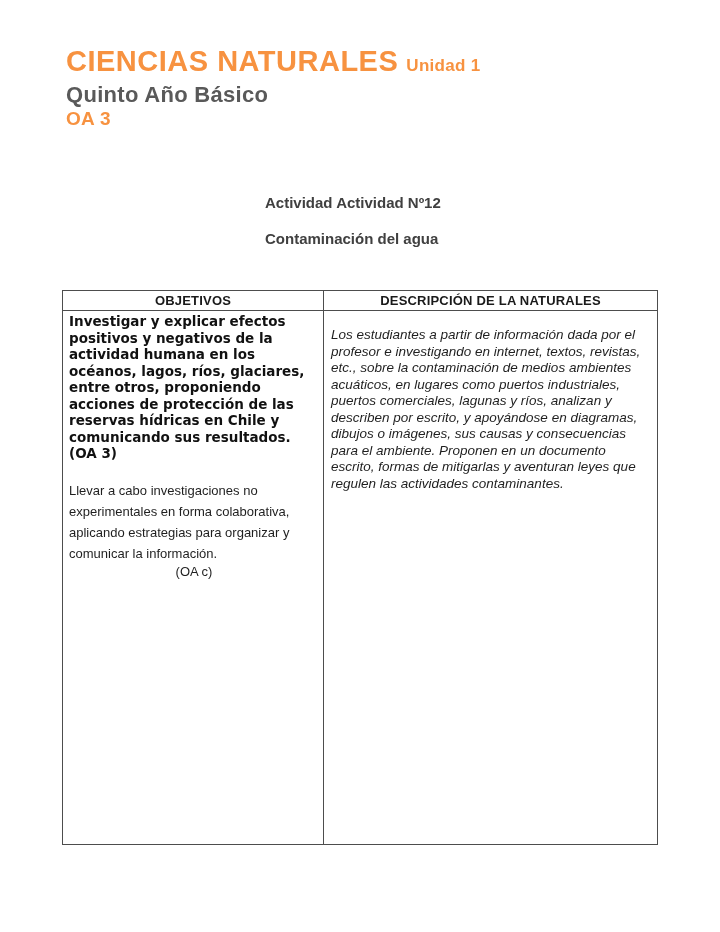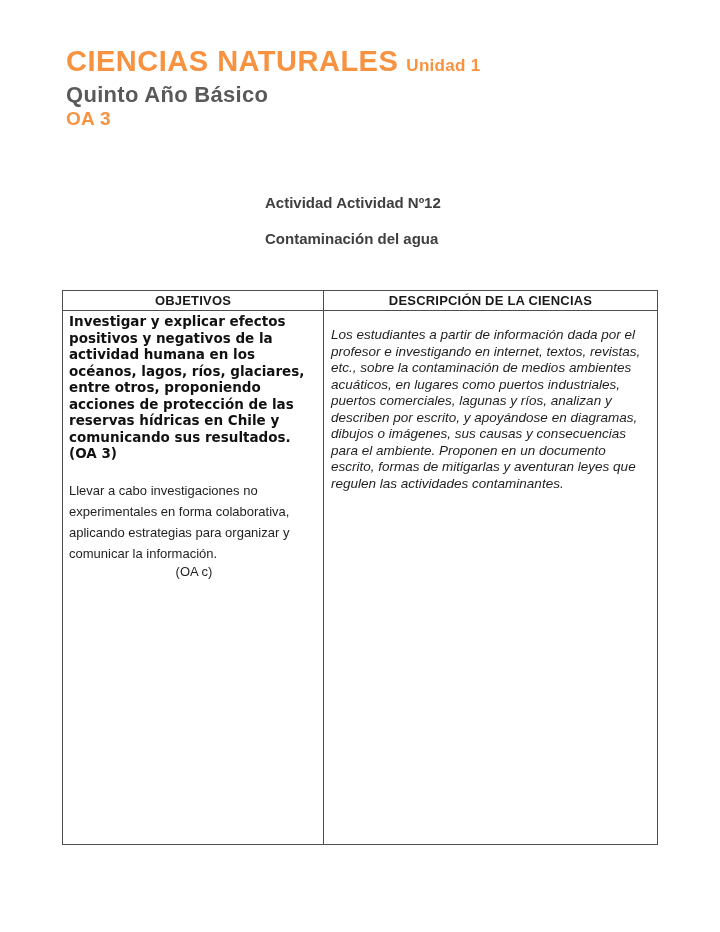--- a/index.html
+++ b/index.html
@@ -127,21 +127,21 @@
     </div>
   </div>
 
   <div class="activity-block">
     <div class="activity-line">Actividad Actividad Nº12</div>
     <div class="activity-line">Contaminación del agua</div>
   </div>
 
   <div class="objectives-table">
     <div class="th-cell">OBJETIVOS</div>
-    <div class="th-cell col-divider">DESCRIPCIÓN DE LA CIENCIAS</div>
+    <div class="th-cell col-divider">DESCRIPCIÓN DE LA NATURALES</div>
 
     <div class="td-cell">
       <div class="objective-primary">Investigar y explicar efectos positivos y negativos de la actividad humana en los océanos, lagos, ríos, glaciares, entre otros, proponiendo acciones de protección de las reservas hídricas en Chile y comunicando sus resultados. (OA 3)</div>
       <div class="objective-secondary">Llevar a cabo investigaciones no experimentales en forma colaborativa, aplicando estrategias para organizar y comunicar la información.</div>
       <div class="objective-secondary-ref">(OA c)</div>
     </div>
 
     <div class="td-cell description col-divider">
       <div class="description-text">Los estudiantes a partir de información dada por el profesor e investigando en internet, textos, revistas, etc., sobre la contaminación de medios ambientes acuáticos, en lugares como puertos industriales, puertos comerciales, lagunas y ríos, analizan y describen por escrito, y apoyándose en diagramas, dibujos o imágenes, sus causas y consecuencias para el ambiente. Proponen en un documento escrito, formas de mitigarlas y aventuran leyes que regulen las actividades contaminantes.</div>
     </div>

